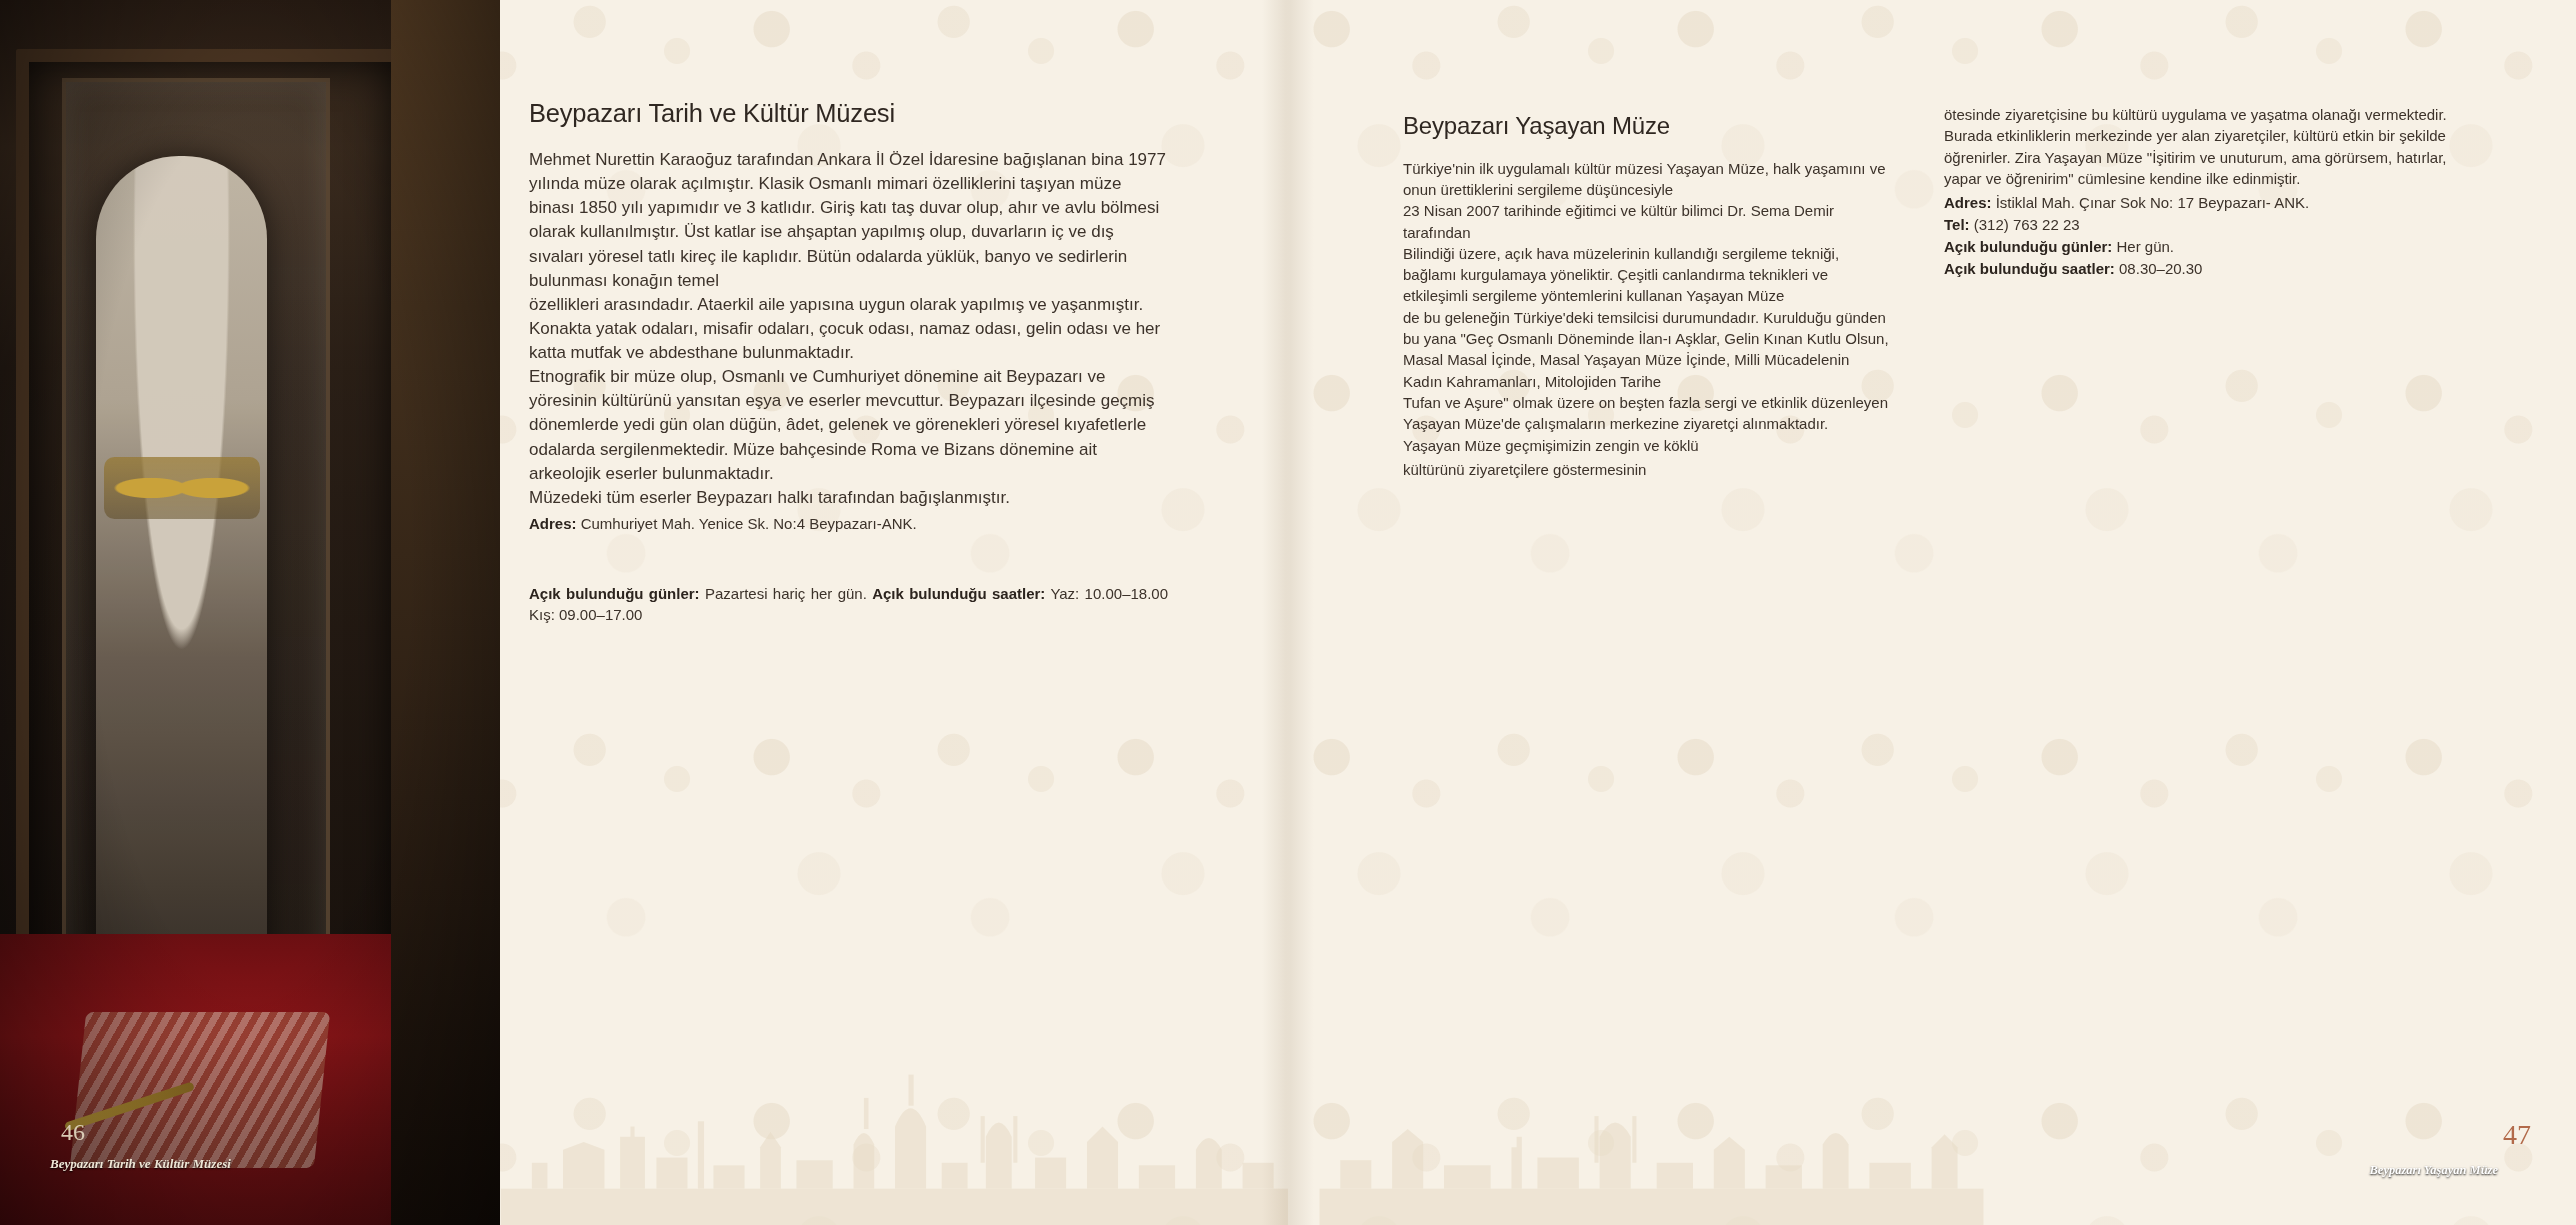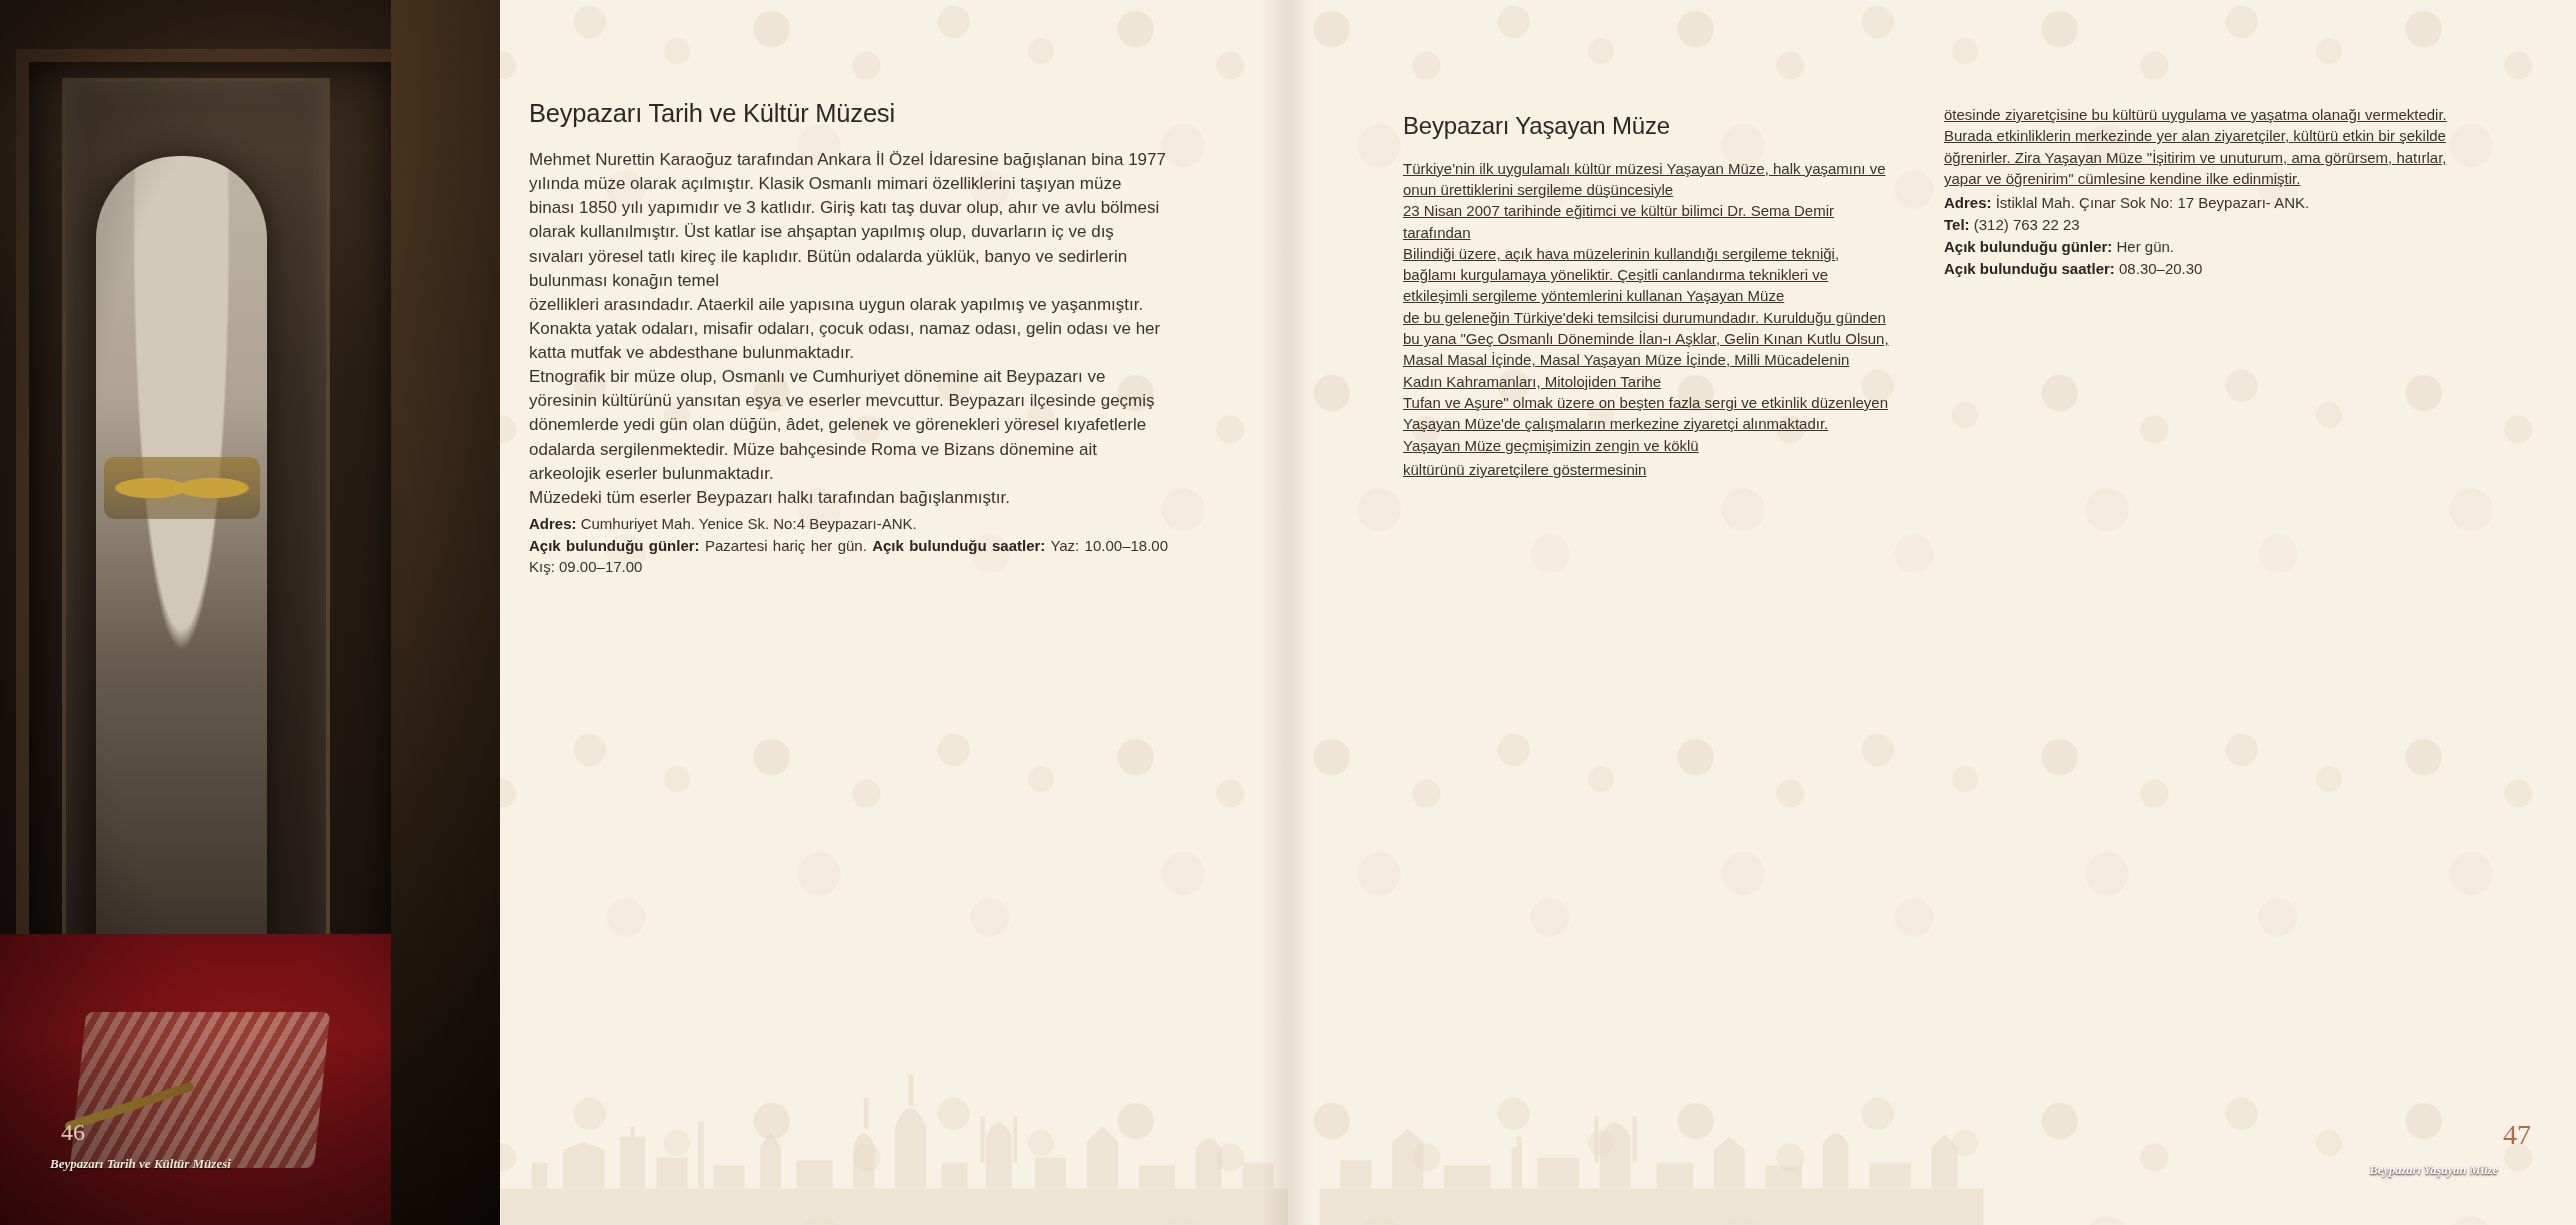--- a/index.html
+++ b/index.html
@@ -203,30 +203,30 @@
     font-weight: normal;
   }
   .heading.h2 { font-size: 24px; margin-bottom: 17.7px; }
 
   p.body {
     font-size: 17px;
     line-height: 1.42;
     margin: 0 0 0 0;
     color: #3c322a;
   }
-  .col-2 p.body, .col-3 p.body { font-size: 15px; line-height: 1.42; text-decoration: underline; }
+  .col-2 p.body, .col-3 p.body { font-size: 15px; line-height: 1.42; }
 
   .info {
     font-size: 15px;
     line-height: 1.45;
     margin-top: 3.1px;
     color: #3c322a;
   }
   .info b { color: #2c241e; }
-  .justify { text-align: justify; }
+  .justify { text-align: justify; margin-top: 48px; }
 
   .spacer-s { height: 3.1px; }
 </style>
 </head>
 <body>
 
 <div class="spread">
 
   <div class="page-left">
     <div class="damask"></div>

